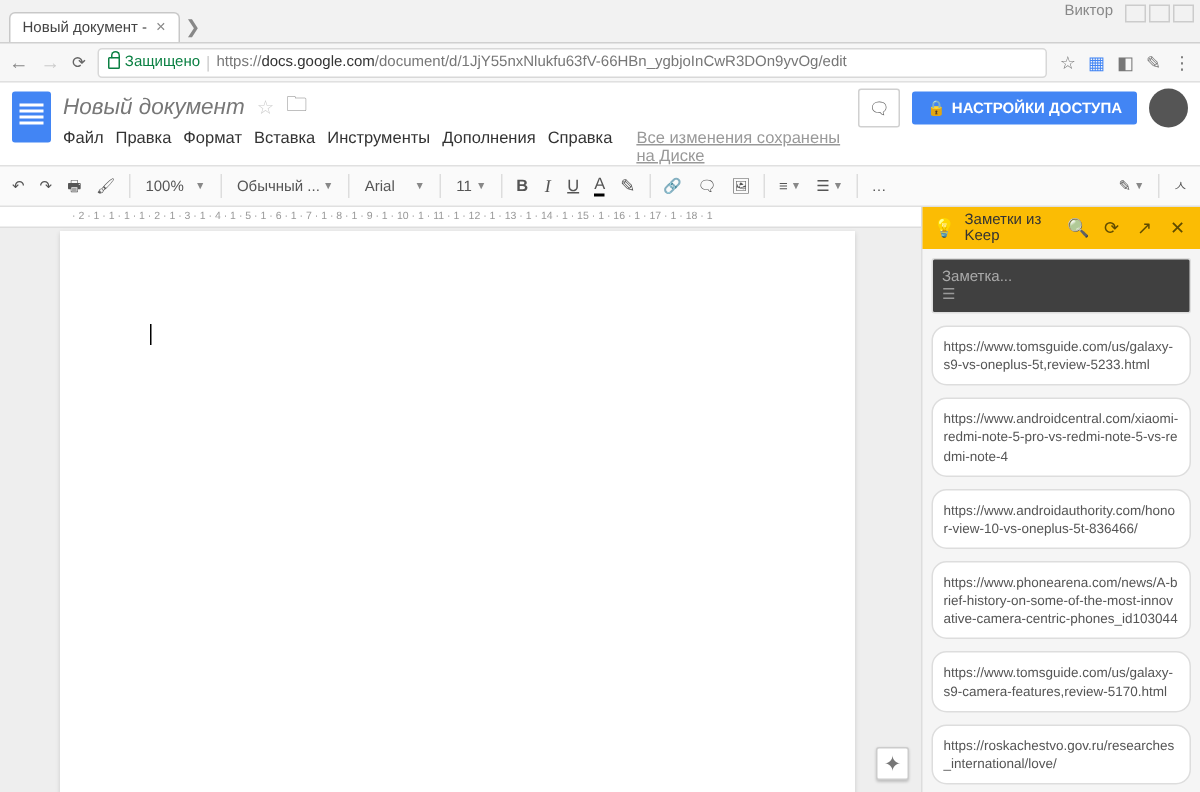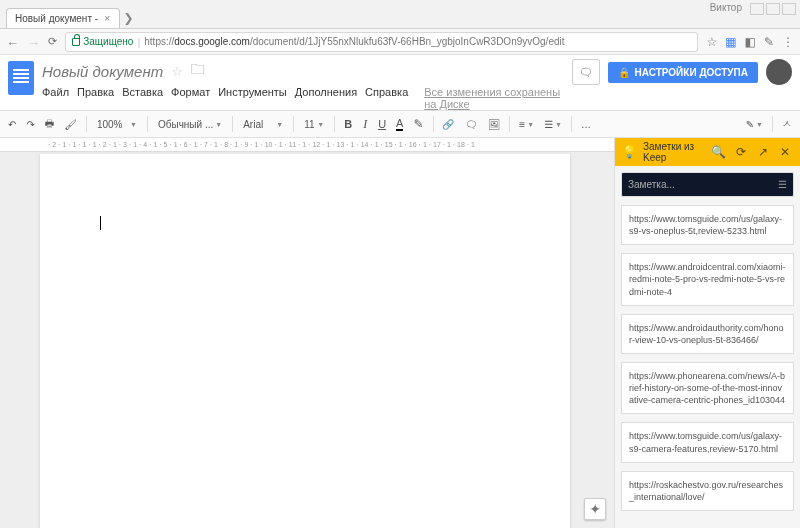--- a/index.html
+++ b/index.html
@@ -59,22 +59,22 @@
 .page { position: absolute; left: 40px; top: 16px; width: 530px; height: 700px; background: #fff; box-shadow: 0 1px 3px rgba(0,0,0,0.15); }
 .cursor { position: absolute; left: 60px; top: 62px; width: 1px; height: 14px; background: #000; }
 .explore-btn { position: absolute; right: 194px; bottom: 8px; width: 22px; height: 22px; background: #fff; border: 1px solid #ccc; border-radius: 2px; box-shadow: 0 1px 2px rgba(0,0,0,0.2); display: flex; align-items: center; justify-content: center; color: #777; font-size: 14px; }
 
 
 .keep-panel { width: 186px; background: #f5f5f5; border-left: 1px solid #ddd; display: flex; flex-direction: column; }
 .keep-header { height: 28px; background: #fbbc04; display: flex; align-items: center; padding: 0 6px; gap: 4px; font-size: 10px; color: #333; }
 .keep-header .title { flex: 1; font-weight: 500; }
 .keep-header .kh-icon { width: 18px; text-align: center; font-size: 12px; color: #5f4b00; cursor: pointer; }
 .keep-body { flex: 1; overflow-y: auto; padding: 6px; }
-.note-input { background: #0f172a; border: 1px solid #ddd; border-radius: 2px; padding: 6px; font-size: 10px; color: #aaa; margin-bottom: 8px; display: flex; justify-content: space-between; align-items: center; }
-.note-card { background: #fff; border: 1px solid #ddd; border-radius: 0; padding: 7px; font-size: 9px; color: #555; margin-bottom: 8px; word-break: break-all; line-height: 1.35; }
+.note-input { background: #404040; border: 1px solid #ddd; border-radius: 2px; padding: 6px; font-size: 10px; color: #aaa; margin-bottom: 8px; display: flex; justify-content: space-between; align-items: flex-start; flex-direction: column; }
+.note-card { background: #fff; border: 1px solid #ddd; border-radius: 10px; padding: 7px; font-size: 9px; color: #555; margin-bottom: 8px; word-break: break-all; line-height: 1.35; }
 
 .lock-icon { display: inline-block; width: 8px; height: 8px; border: 1px solid #0b8043; border-radius: 1px; position: relative; }
 .lock-icon::before { content: ""; position: absolute; top: -5px; left: 1px; width: 4px; height: 4px; border: 1px solid #0b8043; border-bottom: none; border-radius: 3px 3px 0 0; }
 </style>
 </head>
 <body>
 
 <div class="browser-top">
   <div class="tab">
     <span>Новый документ -</span>
@@ -116,22 +116,22 @@
   <div class="docs-logo"></div>
   <div class="title-area">
     <div class="doc-title-row">
       <span class="doc-title">Новый документ</span>
       <span class="star">☆</span>
       <span class="folder">🗀</span>
     </div>
     <div class="menus">
       <span>Файл</span>
       <span>Правка</span>
+      <span>Формат</span>
       <span>Вставка</span>
-      <span>Формат</span>
       <span>Инструменты</span>
       <span>Дополнения</span>
       <span>Справка</span>
       <span class="saved">Все изменения сохранены на Диске</span>
     </div>
   </div>
   <div class="header-right">
     <div class="comments-btn">🗨</div>
     <div class="share-btn">
       <span>🔒</span>

